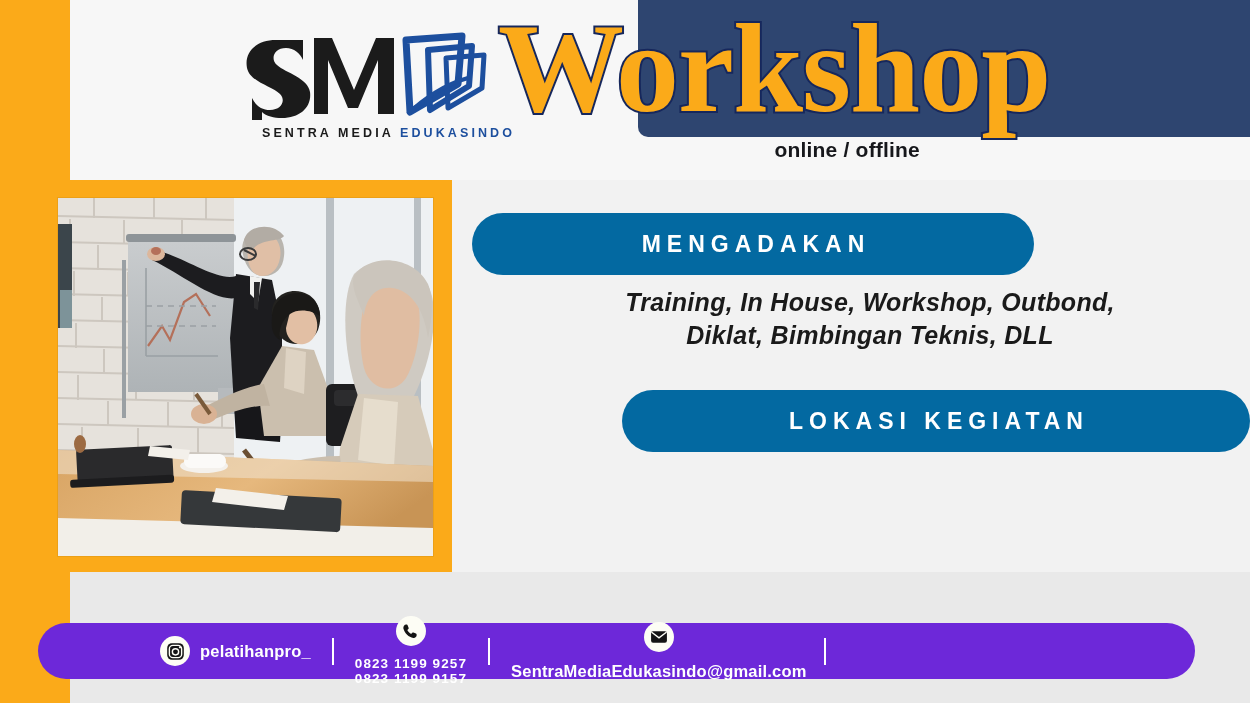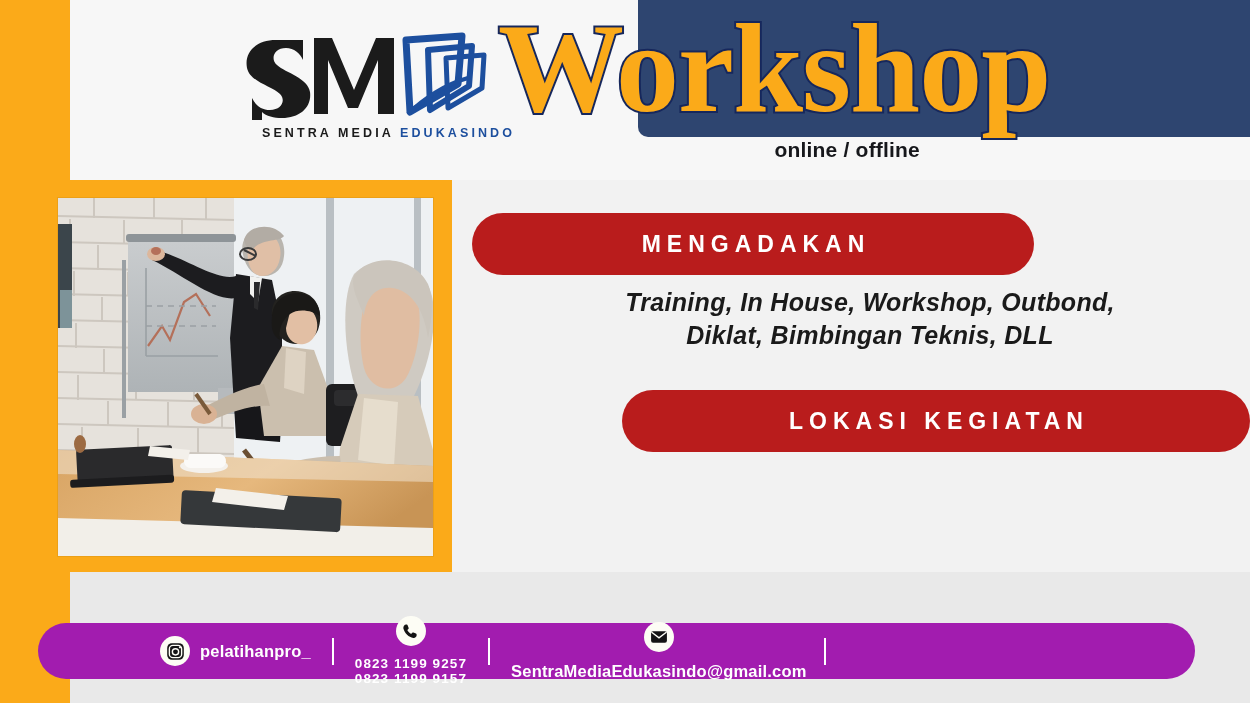--- a/index.html
+++ b/index.html
@@ -101,21 +101,21 @@
     width:375px; height:358px;
     overflow:hidden;
     background:#cfcac3;
     box-shadow:0 0 0 1px rgba(0,0,0,.06);
   }
   .photo-svg { display:block; width:375px; height:358px; }
 
   
   .pill {
     position:absolute;
-    background:#b91c1c;
+    background:#0369a1;
     border-radius:60px;
     display:flex;
     align-items:center;
     justify-content:center;
   }
   .pill-label {
     color:#ffffff;
     font-weight:bold;
     letter-spacing:6px;
     font-size:23px;
@@ -134,21 +134,21 @@
     line-height:33px;
     letter-spacing:0.3px;
   }
   .copy-mengadakan { left:500px; top:286px; width:740px;font-style:italic; }
   .copy-lokasi     { left:480px; top:462px; width:770px; }
 
   
   .footer-bar {
     position:absolute; left:38px; top:623px;
     width:1157px; height:56px;
-    background:#a21caf;
+    background:#6d28d9;
     border-radius:40px;
     display:flex;
     align-items:center;
   }
   .footer-item {
     display:flex;
     align-items:center;
     gap:10px;
     color:#ffffff;
   }

